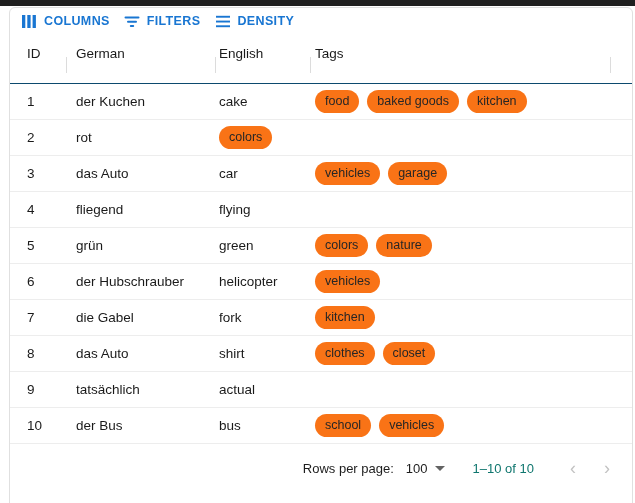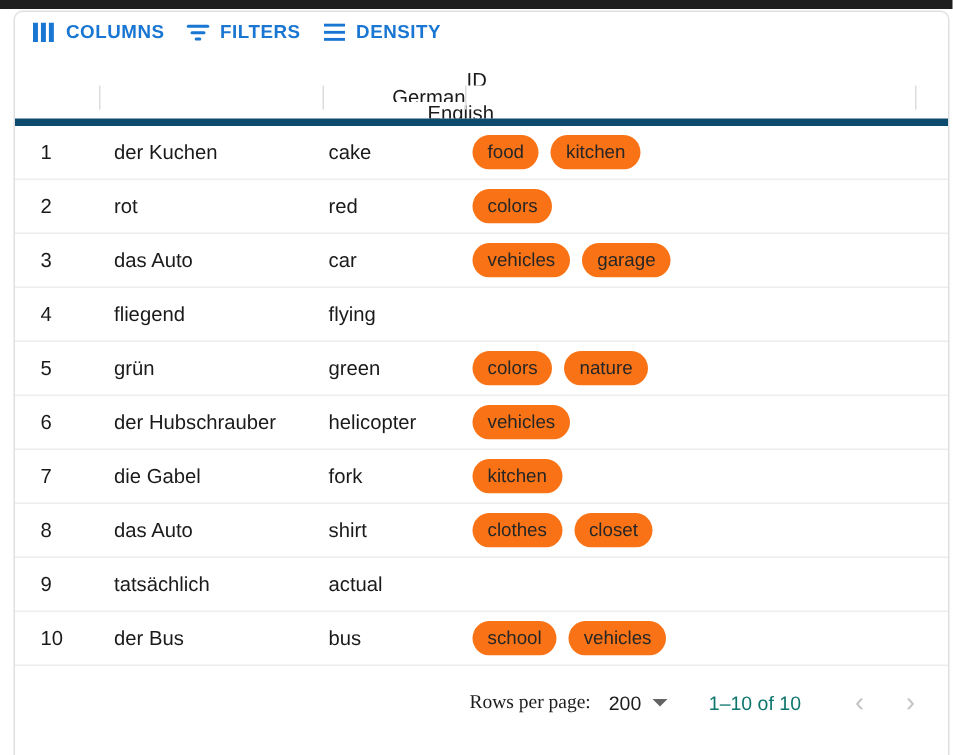--- a/index.html
+++ b/index.html
@@ -64,25 +64,24 @@
     align-items: center;
     justify-content: center;
     flex: none;
   }
   .tb-ico svg { display: block; }
 
   
   #header-row {
     position: relative;
     height: 38px;
-    border-bottom: 5px solid #0c4a6e;
-    display: flex;
-    align-items: center;
-    box-sizing: border-box;
-    flex-direction: column;
+    border-bottom: 1px solid #0c4a6e;
+    display: flex;
+    align-items: flex-start;
+    box-sizing: border-box;
   }
   .hcell {
     font-size: 13.5px;
     color: #1a1a1a;
     font-weight: 500;
     box-sizing: border-box;
     overflow: hidden;
     white-space: nowrap;
   }
   .c-id      { width: 54px;  padding-left: 17px; }
@@ -140,21 +139,20 @@
     display: flex;
     align-items: center;
     justify-content: flex-end;
     padding-right: 8px;
     box-sizing: border-box;
   }
   #rpp-label {
     font-size: 13px;
     color: #1d1d1d;
     margin-right: 12px;
-    font-family: Liberation Serif, serif;
   }
   #rpp-select {
     display: flex;
     align-items: center;
     gap: 7px;
     font-size: 13px;
     color: #1d1d1d;
     cursor: pointer;
     margin-right: 28px;
   }
@@ -238,27 +236,27 @@
     <div class="vsep s4"></div>
   </div>
 
   <div id="rows">
       <div class="row">
         <div class="cell c-id">1</div>
         <div class="cell c-german">der Kuchen</div>
         <div class="cell c-english">cake</div>
         <div class="cell c-tags tags-cell">
           <span class="chip">food</span>
+          <span class="chip">baked goods</span>
           <span class="chip">kitchen</span>
         </div>
       </div>
       <div class="row">
         <div class="cell c-id">2</div>
         <div class="cell c-german">rot</div>
-        <div class="cell c-english">red</div>
         <div class="cell c-tags tags-cell">
           <span class="chip">colors</span>
         </div>
       </div>
       <div class="row">
         <div class="cell c-id">3</div>
         <div class="cell c-german">das Auto</div>
         <div class="cell c-english">car</div>
         <div class="cell c-tags tags-cell">
           <span class="chip">vehicles</span>
@@ -318,21 +316,21 @@
         <div class="cell c-tags tags-cell">
           <span class="chip">school</span>
           <span class="chip">vehicles</span>
         </div>
       </div>
     </div>
 
   <div id="footer">
     <span id="rpp-label">Rows per page:</span>
     <div id="rpp-select">
-      <span>200</span>
+      <span>100</span>
       <span class="caret"></span>
     </div>
     <span id="range-label">1–10 of 10</span>
     <button class="pg-btn">‹</button>
     <button class="pg-btn">›</button>
   </div>
 
 </div>
 
 </body></html>

